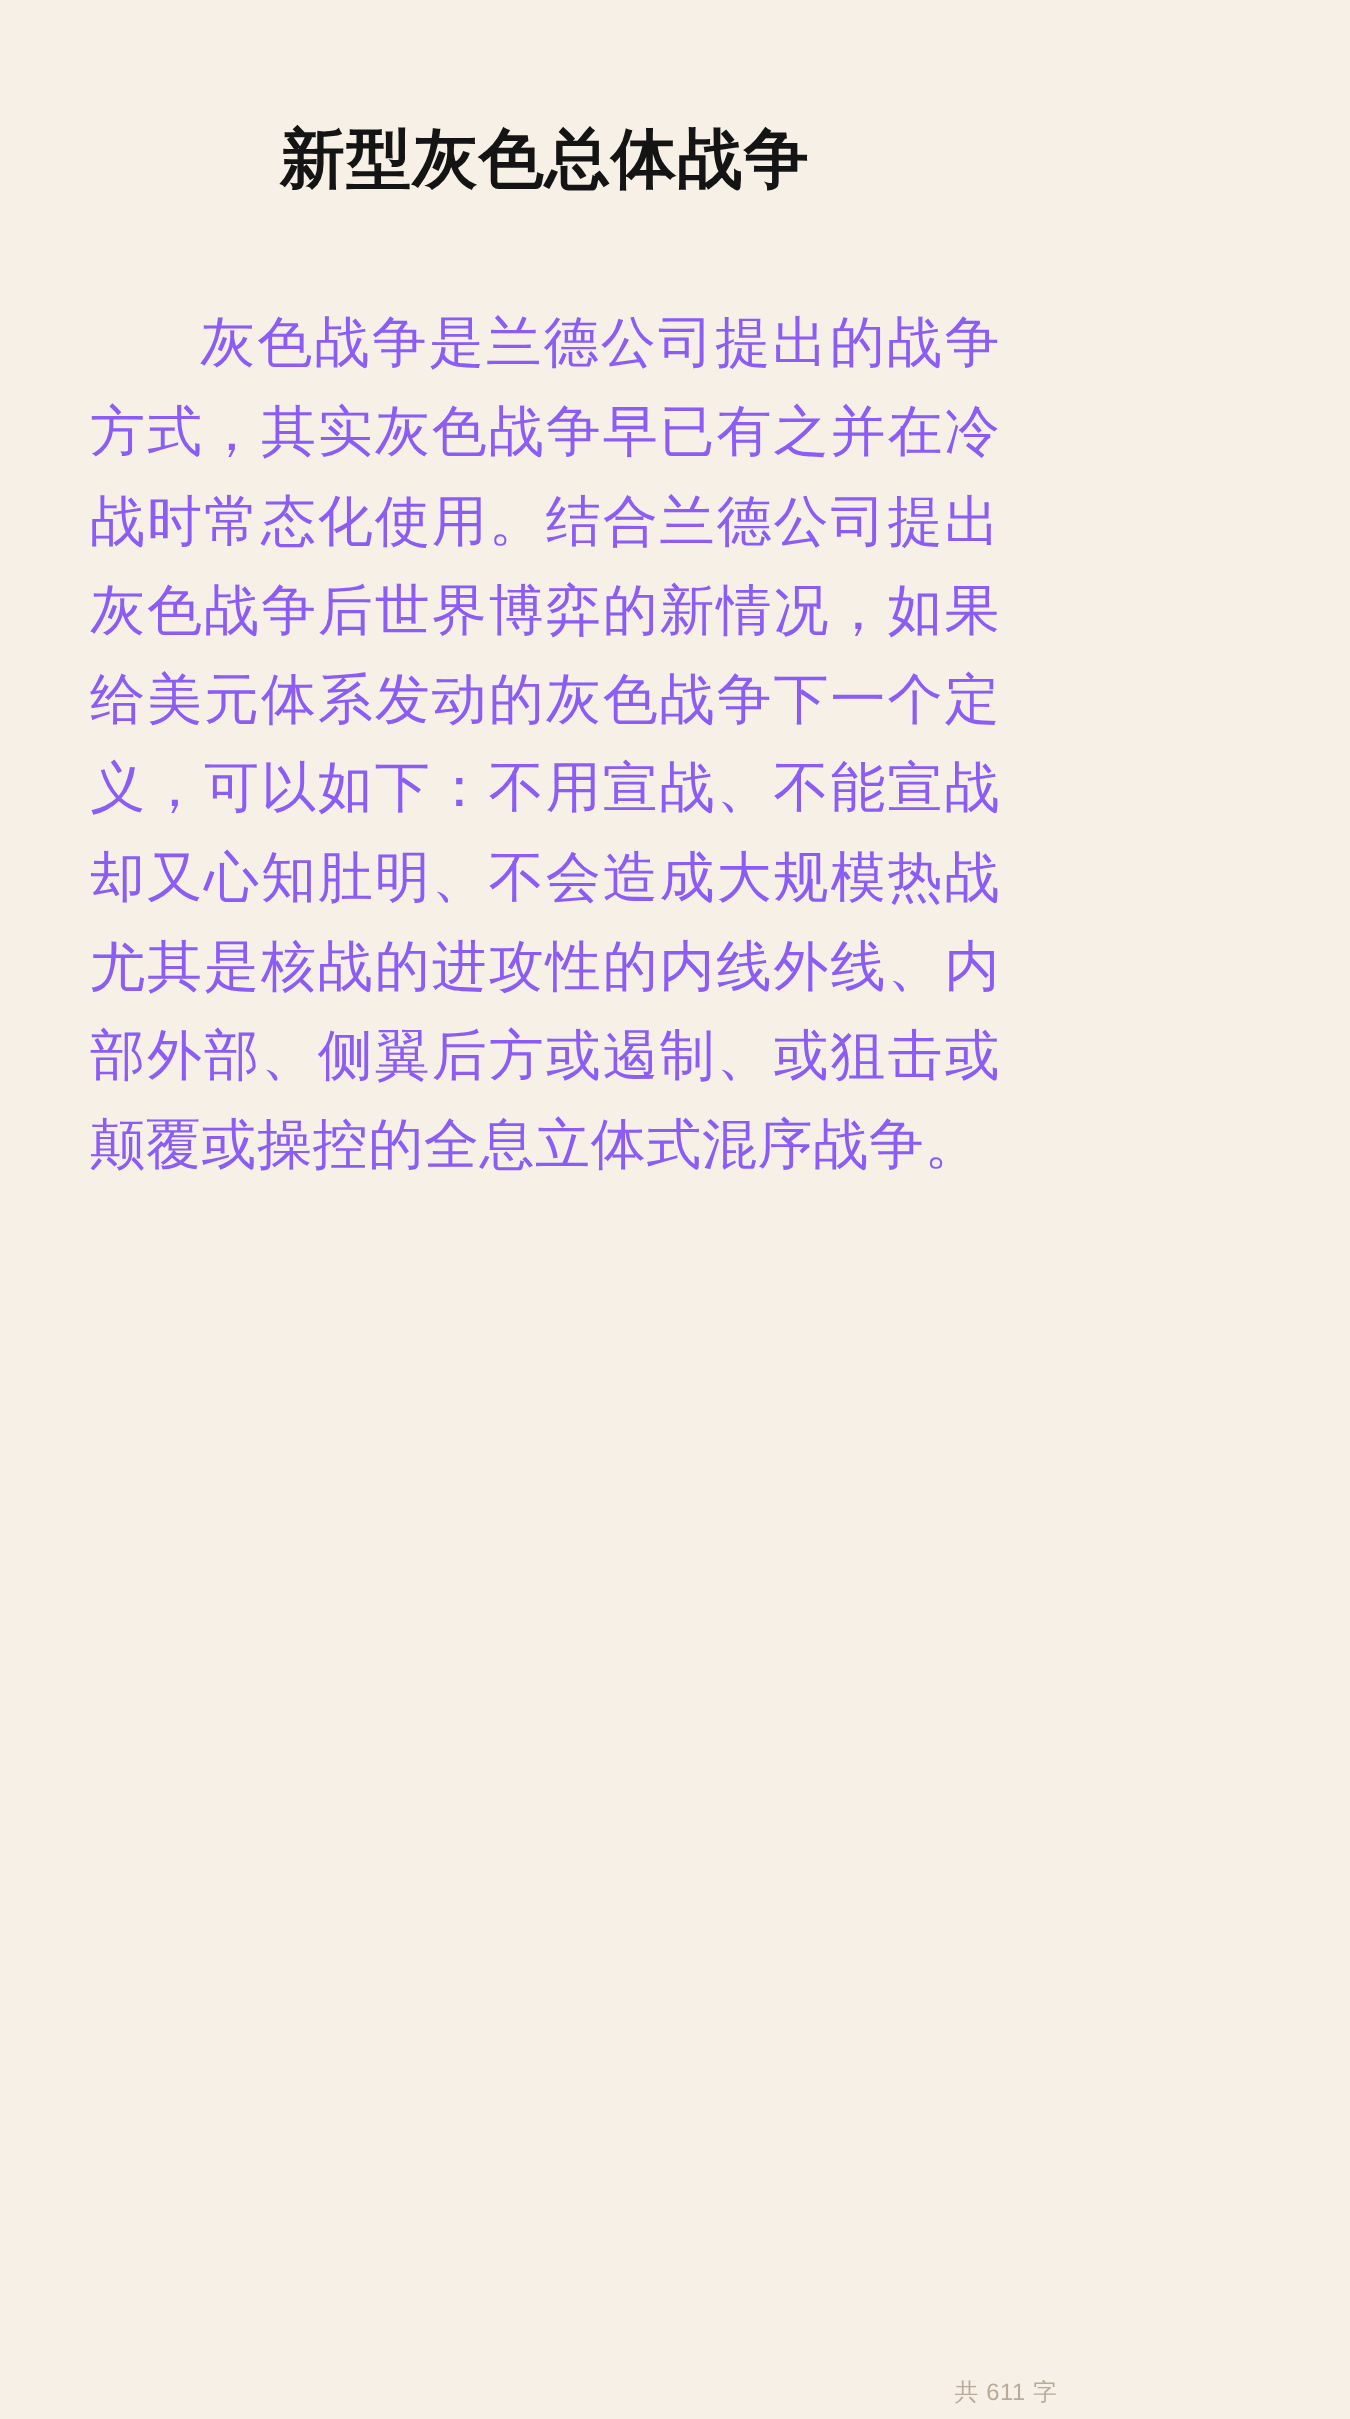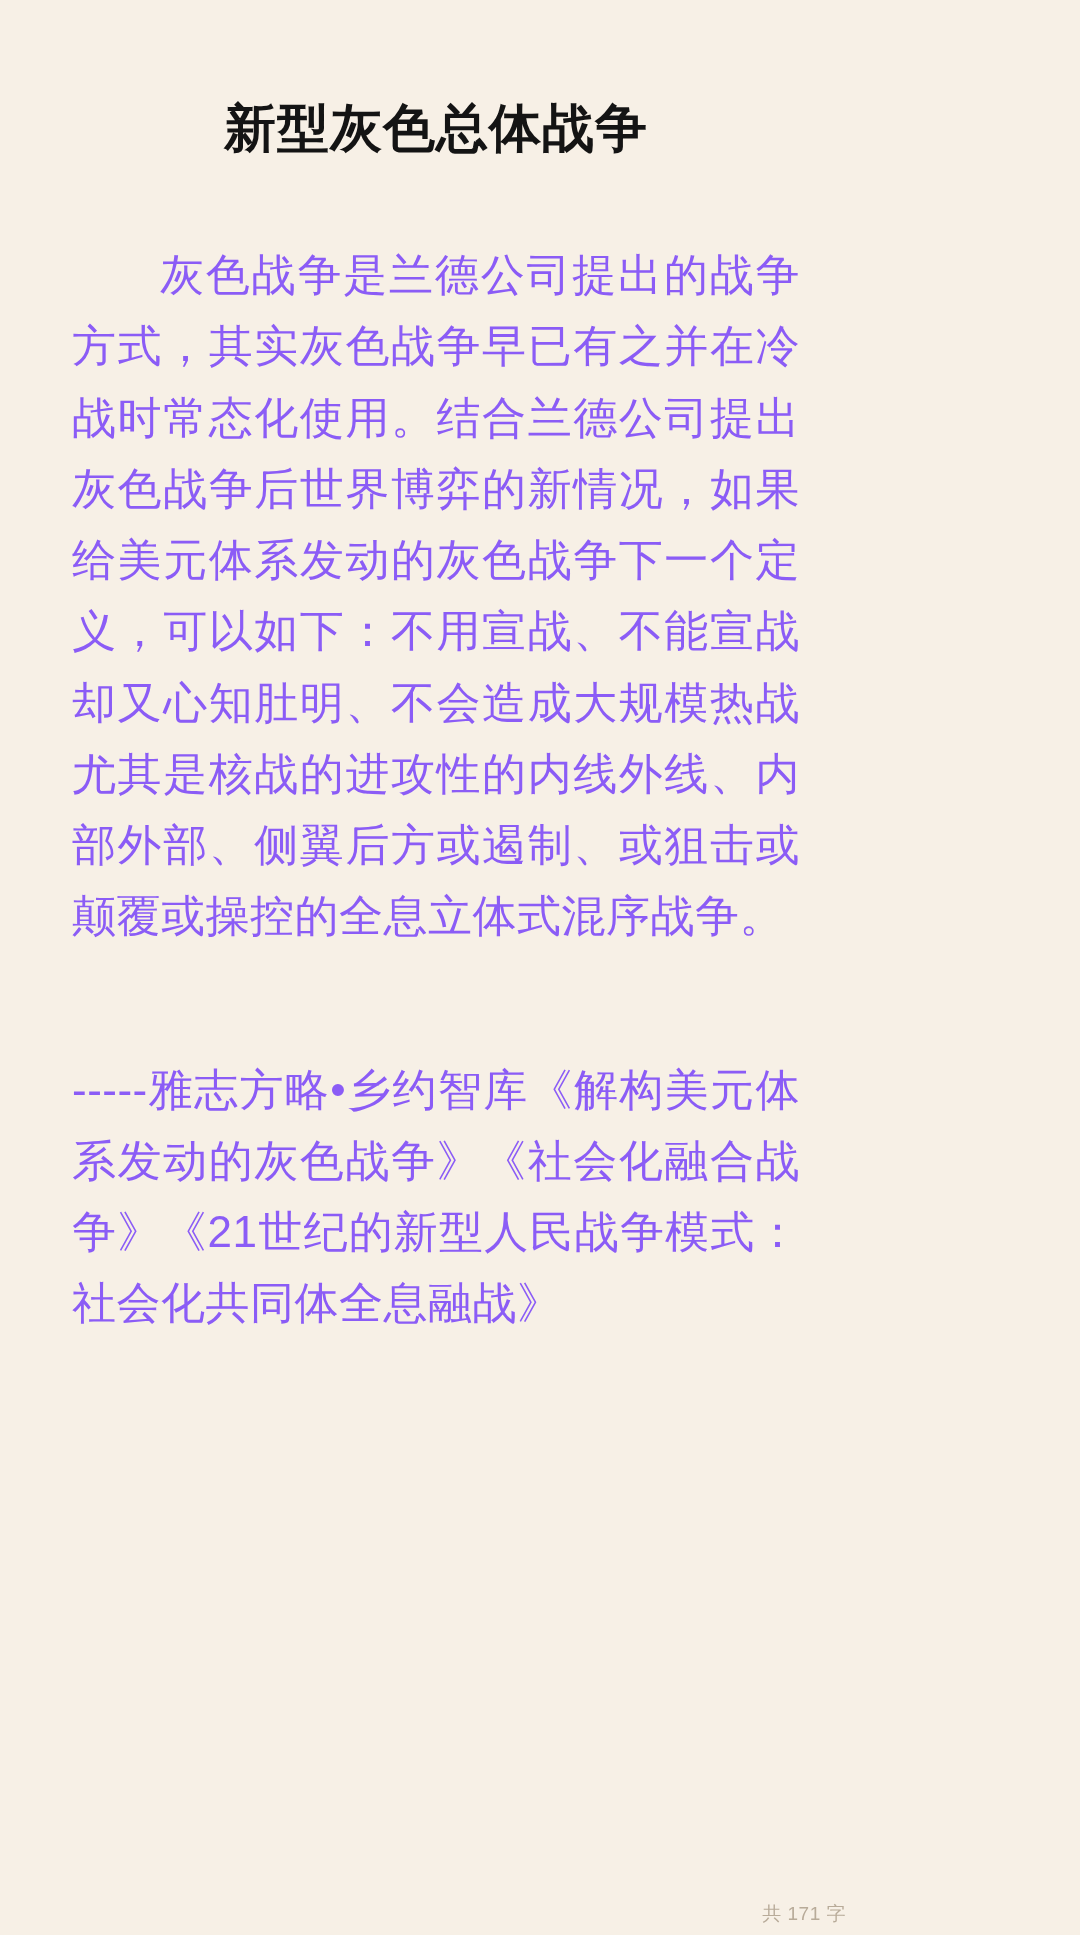--- a/index.html
+++ b/index.html
@@ -66,17 +66,16 @@
 
   <h1 class="doc-title">新型灰色总体战争</h1>
 
   <p class="para indent">灰色战争是兰德公司提出的战争方式，其实灰色战争早已有之并在冷战时常态化使用。结合兰德公司提出灰色战争后世界博弈的新情况，如果给美元体系发动的灰色战争下一个定义，可以如下：不用宣战、不能宣战却又心知肚明、不会造成大规模热战尤其是核战的进攻性的内线外线、内部外部、侧翼后方或遏制、或狙击或颠覆或操控的全息立体式混序战争。</p>
 
   <div class="spacer-small"></div>
 
 
   <div class="spacer-small"></div>
 
-  <p class="para last">-----雅志方略•乡约智库《解构美元体系发动的灰色战争》《社会化融合战争》《21世纪的新型人民战争模式：社会化共同体全息融战》</p>
 
-  <div class="footer-note">共 171 字</div>
+  <div class="footer-note">共 611 字</div>
 
 </div>
 
 </body></html>

